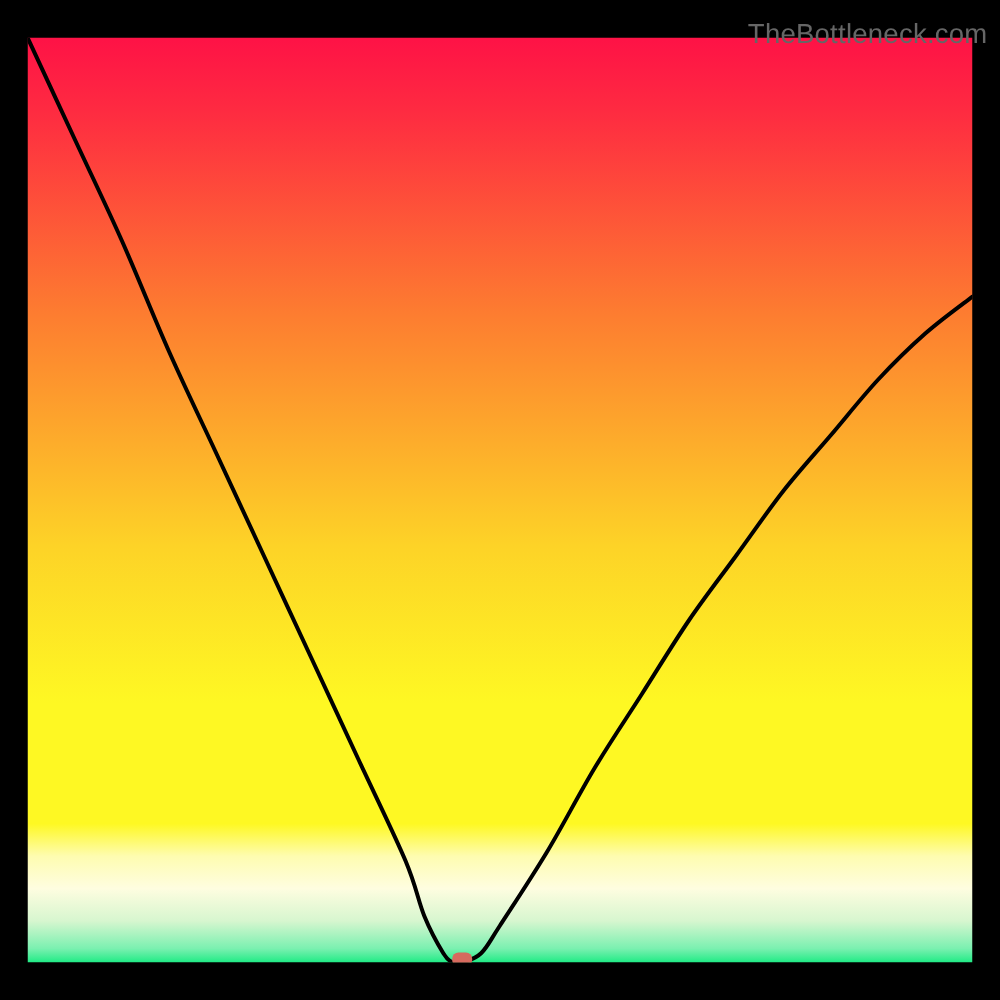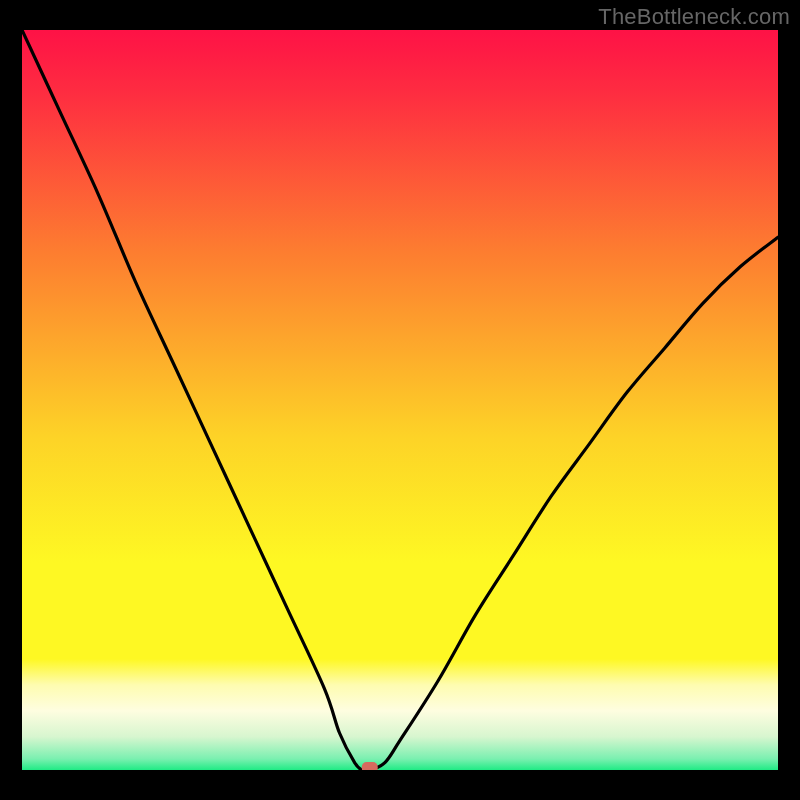--- a/index.html
+++ b/index.html
@@ -12,21 +12,21 @@
     font-family: Arial, Helvetica, sans-serif;
   }
   .frame {
     position: relative;
     width: 800px;
     height: 800px;
     background: #000;
   }
   .watermark {
     position: absolute;
-    top: 4px;
+    top: 14px;
     right: 10px;
     color: #666;
     font-size: 22px;
     font-weight: 500;
     letter-spacing: 0.2px;
     z-index: 5;
   }
   .plot-area {
     position: absolute;
     left: 22px;

